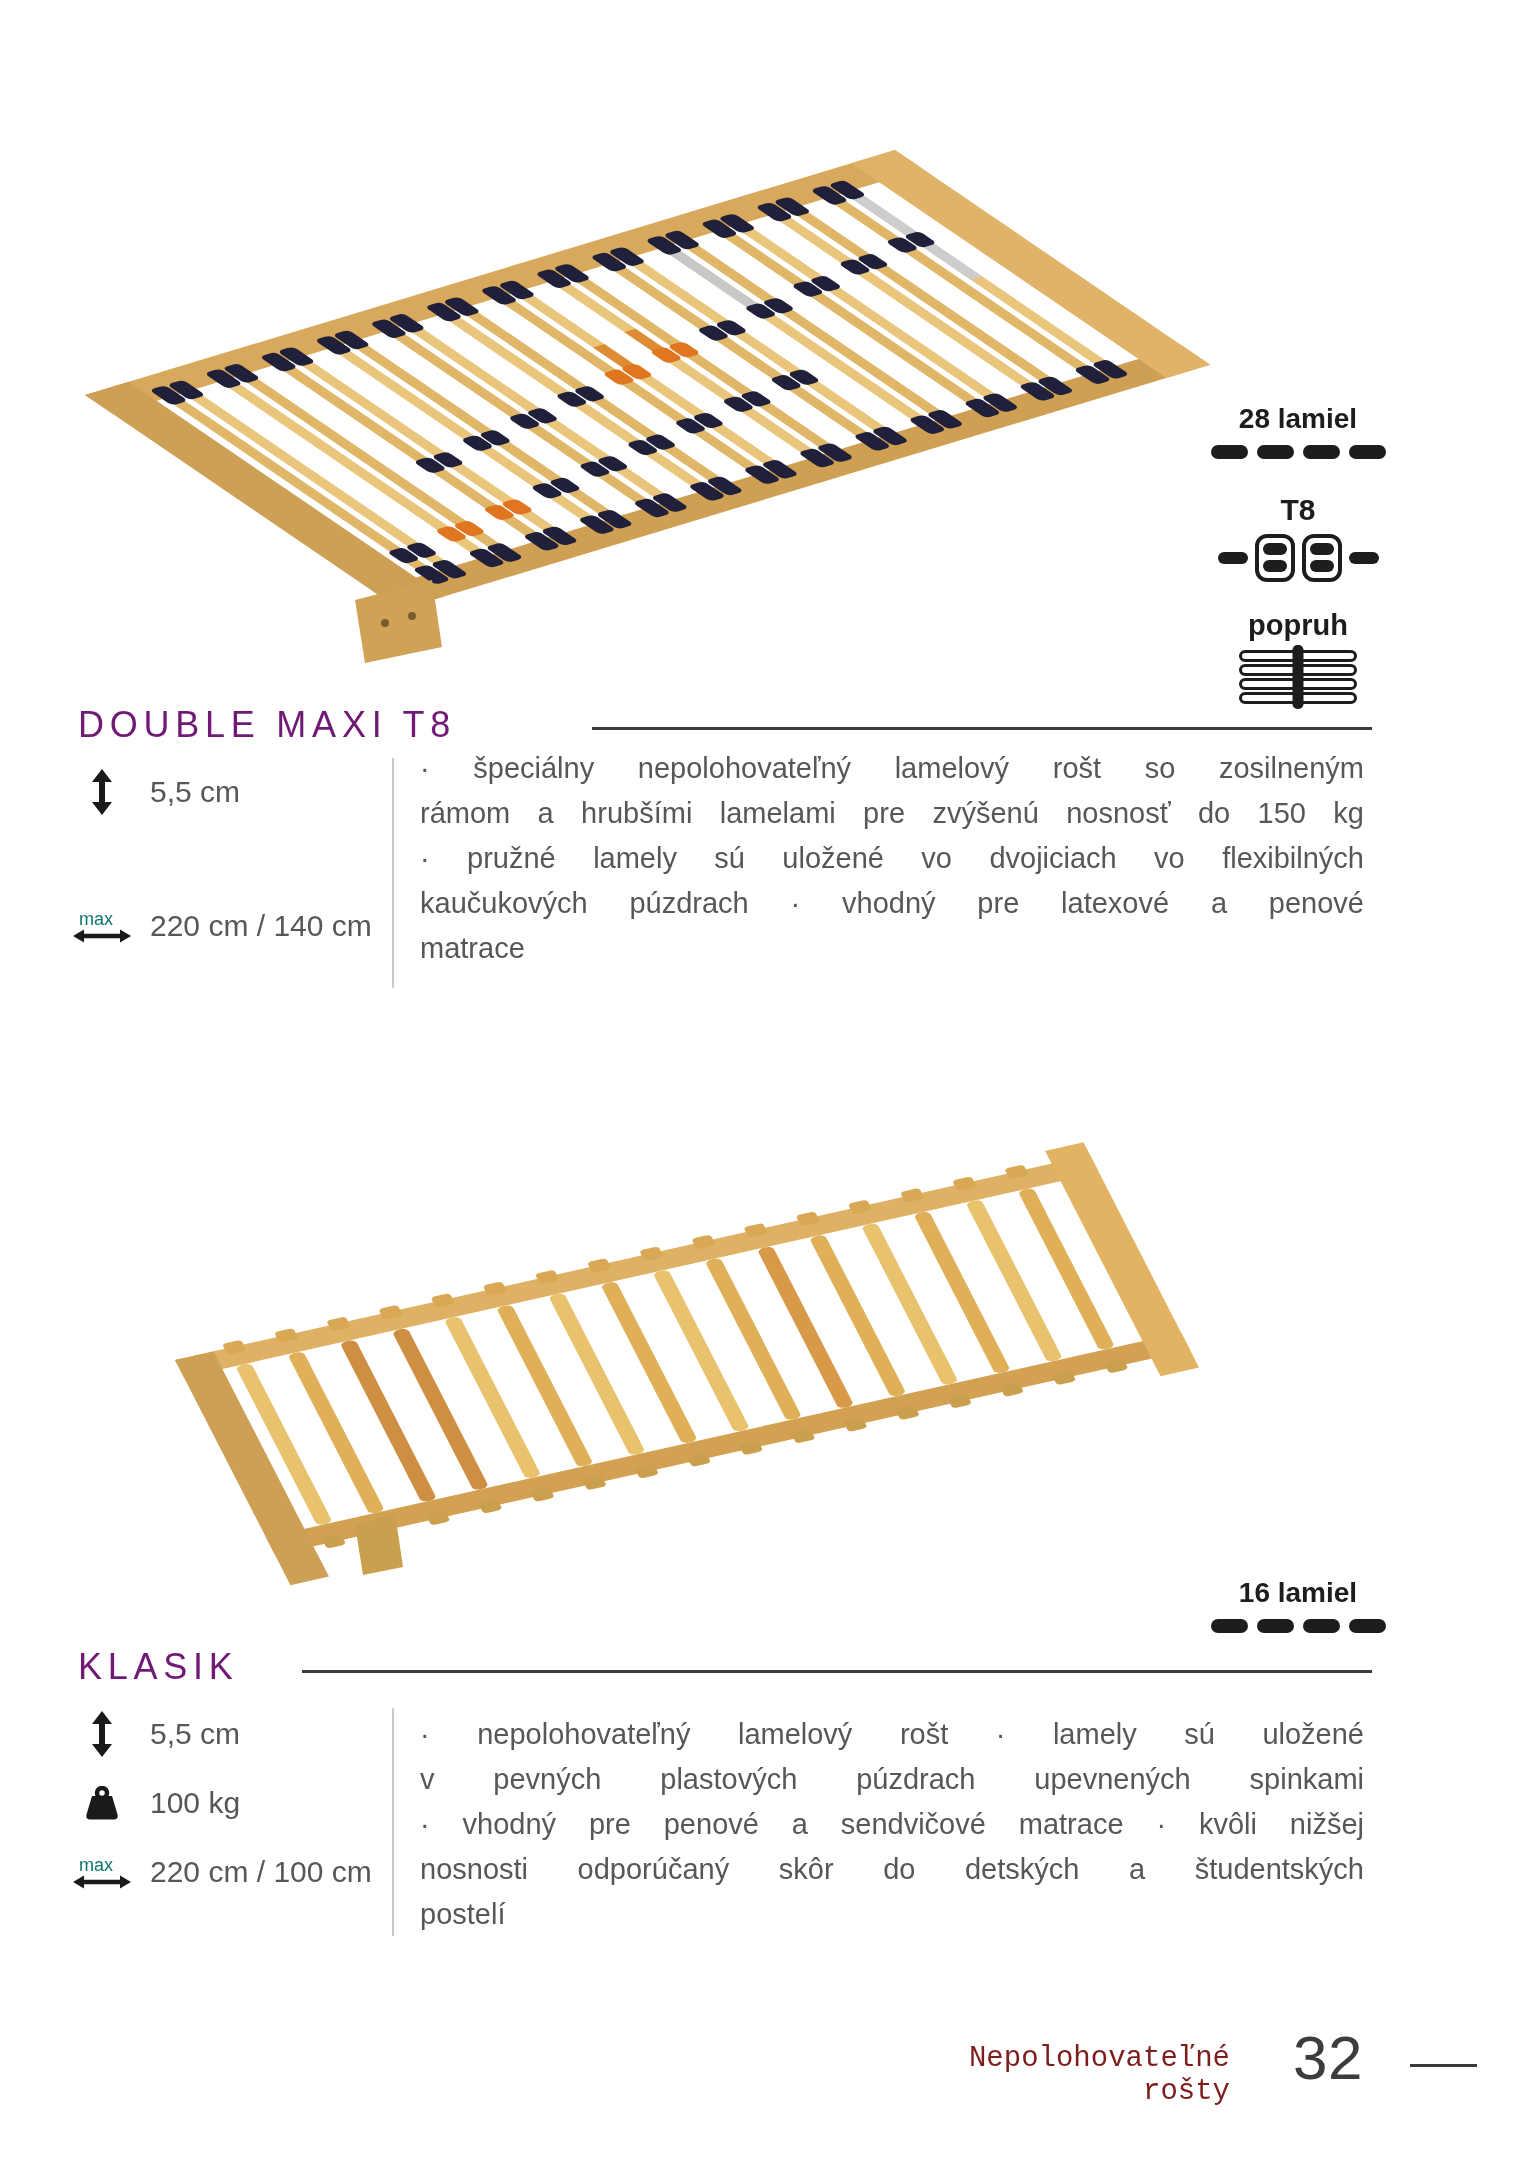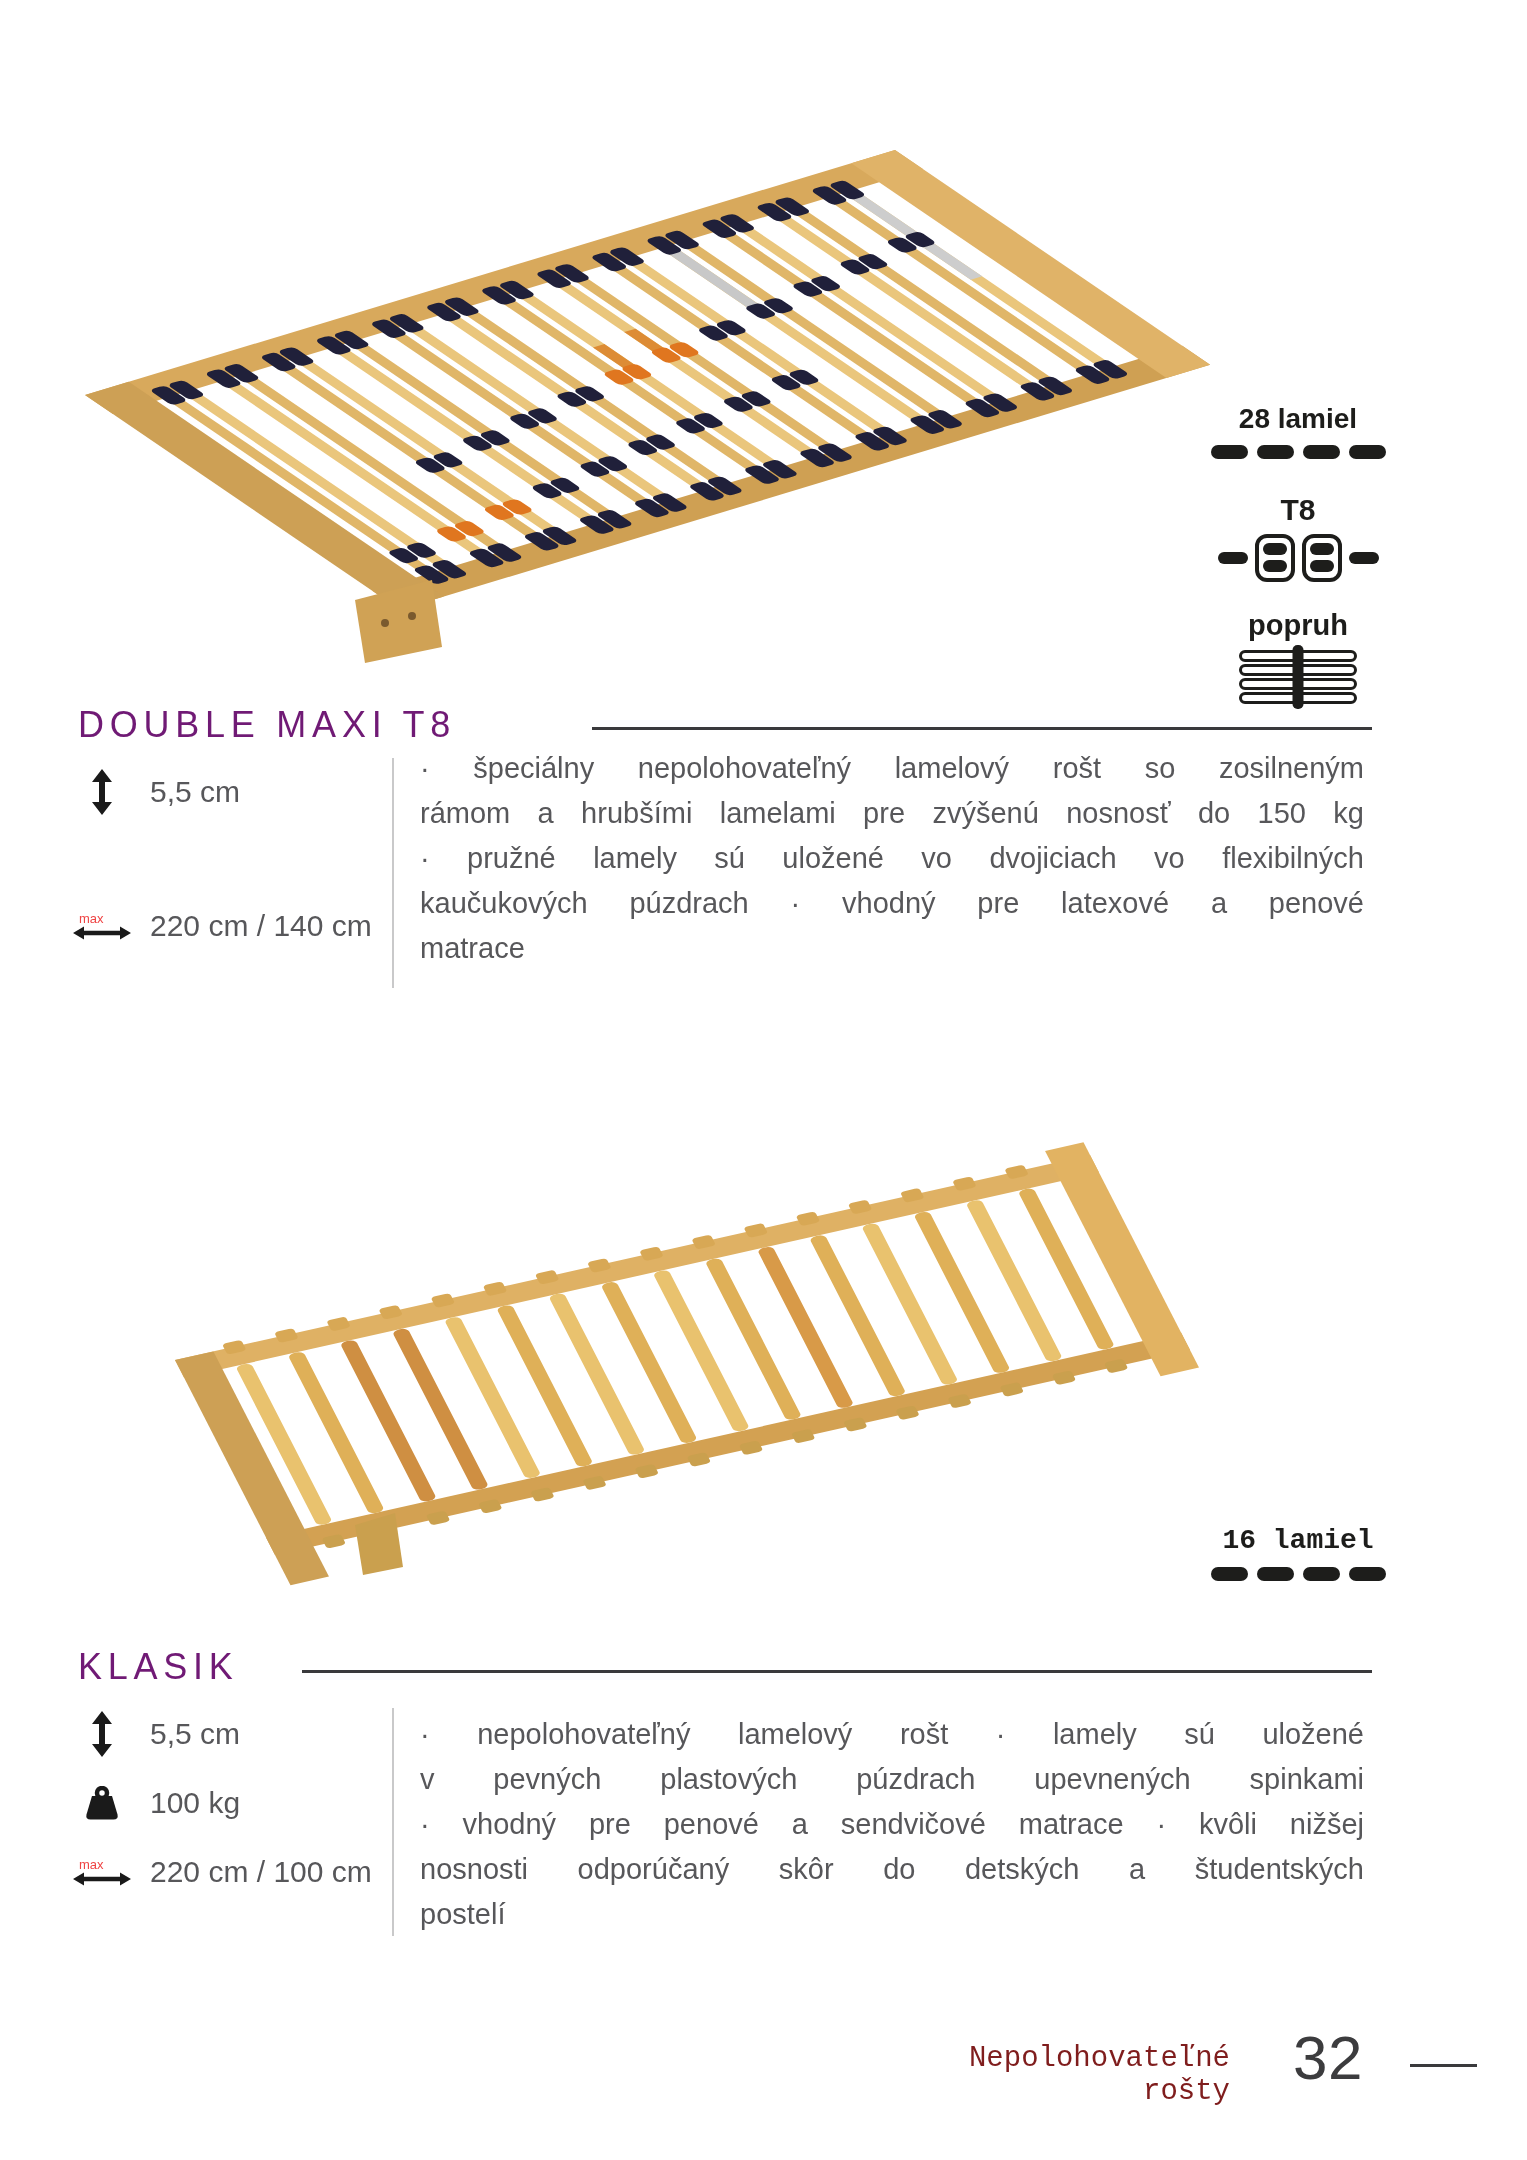--- a/index.html
+++ b/index.html
@@ -7,21 +7,21 @@
         font-family:"Liberation Sans",sans-serif;color:#57575a;}
 
   
   .photo{position:absolute;}
   .photo1{left:60px;top:95px;}
   .photo2{left:100px;top:1055px;}
 
   
   .badge-col{position:absolute;width:196px;display:flex;flex-direction:column;align-items:center;}
   .badge-col1{left:1200px;top:404px;}
-  .badge-col2{left:1200px;top:1526px;font-family:Liberation Mono, monospace;}
+  .badge-col2{left:1200px;top:1578px;}
   .badge-label{font-size:28px;font-weight:700;color:#1d1d1b;line-height:1.1;}
   .pill-row{display:flex;gap:9px;margin-top:10px;}
   .pill{width:37px;height:14px;border-radius:7px;background:#1d1d1b;}
   .t8-label{margin-top:34px;font-size:30px;}
   .t8-icon{display:flex;align-items:center;gap:7px;margin-top:8px;}
   .dash{width:30px;height:12px;border-radius:6px;background:#1d1d1b;}
   .t8-box{width:40px;height:48px;border:4px solid #1d1d1b;border-radius:12px;box-sizing:border-box;
           display:flex;flex-direction:column;align-items:center;justify-content:center;gap:5px;background:#fff;}
   .mini-pill{width:24px;height:12px;border-radius:6px;background:#1d1d1b;}
   .popruh-label{margin-top:28px;font-size:29px;}
@@ -37,21 +37,21 @@
   .sec-title1{top:704px;}
   .sec-title2{top:1646px;}
   .title-rule{position:absolute;height:3px;background:#3a3a3c;}
   .title-rule1{left:592px;top:727px;width:780px;}
   .title-rule2{left:302px;top:1670px;width:1070px;}
 
   
   .spec{position:absolute;left:70px;width:320px;height:56px;display:flex;align-items:center;}
   .spec .icon-box{width:64px;display:flex;justify-content:center;align-items:center;flex-direction:column;}
   .spec .val{margin-left:16px;font-size:30px;color:#57575a;white-space:nowrap;}
-  .max-word{font-size:13px;color:#ef4444;line-height:1;margin-bottom:1px;align-self:flex-start;margin-left:9px;}
+  .max-word{font-size:18px;color:#0f766e;line-height:1;margin-bottom:1px;align-self:flex-start;margin-left:9px;}
   .s1a{top:764px;} .s1b{top:833px;} .s1c{top:898px;}
   .s2a{top:1706px;} .s2b{top:1775px;text-align:center;} .s2c{top:1844px;}
 
   
   .vdiv{position:absolute;left:392px;width:2px;background:#c9c9ca;}
   .vdiv1{top:758px;height:230px;}
   .vdiv2{top:1708px;height:228px;}
   .desc{position:absolute;left:420px;width:944px;font-size:29px;line-height:45px;color:#57575a;}
   .desc1{top:746px;} .desc2{top:1712px;}
   .desc div{text-align:justify;text-align-last:justify;}

